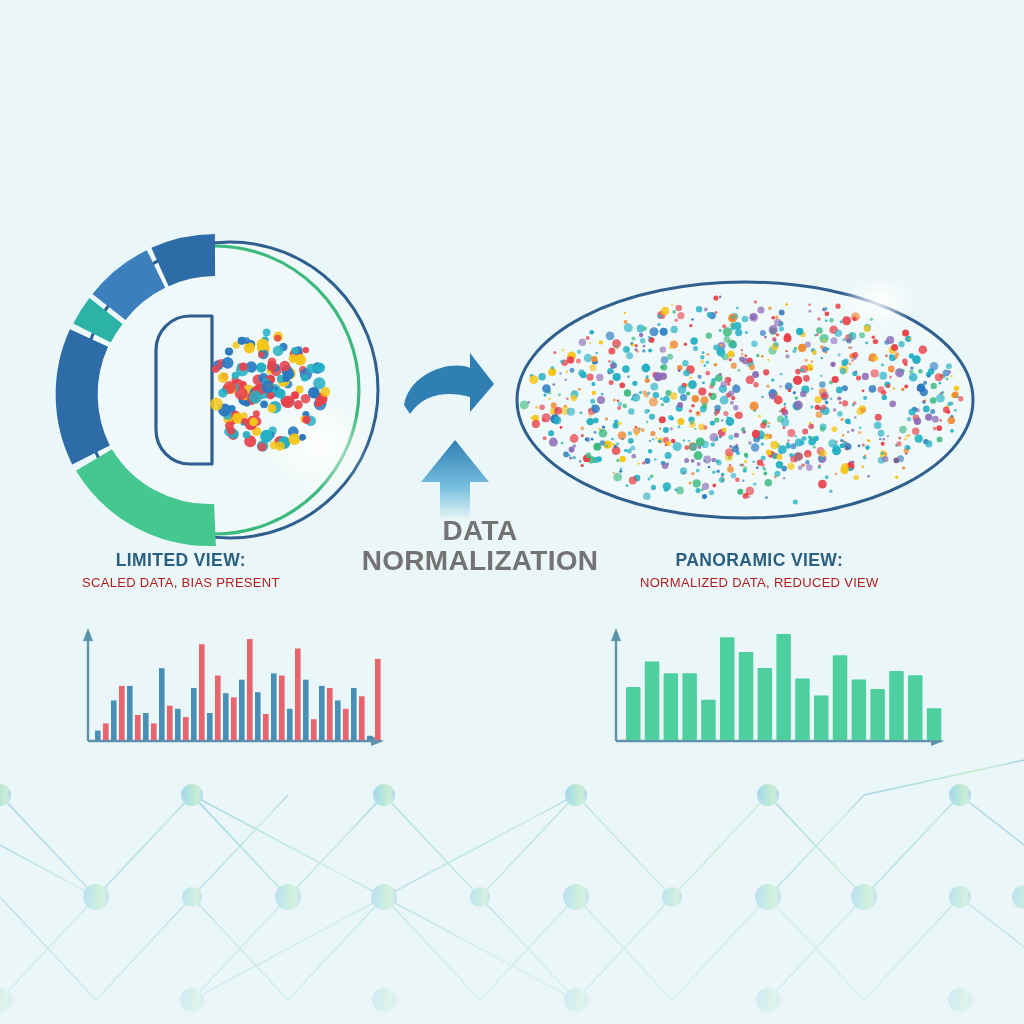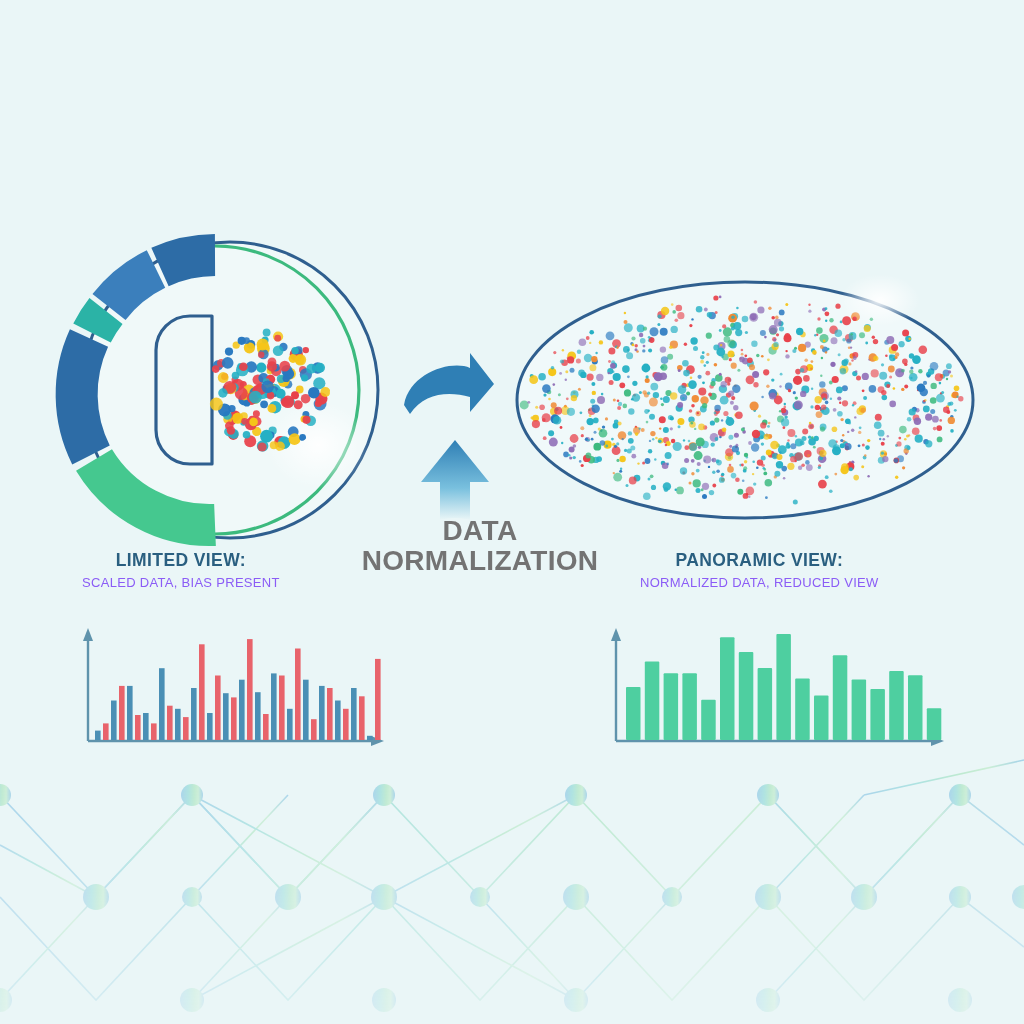--- a/index.html
+++ b/index.html
@@ -16,21 +16,21 @@
   #figures{z-index:2;}
   #labels{z-index:3;}
 
   .label-block{position:absolute;}
   .label-title{
     font-size:17.5px;font-weight:bold;letter-spacing:0.4px;
     color:#2a5f80;white-space:nowrap;line-height:1.25;text-align:center;
   }
   .label-sub{
     font-size:13px;font-weight:normal;letter-spacing:0.3px;
-    color:#8b5cf6;white-space:nowrap;line-height:1.3;margin-top:3px;
+    color:#b91c1c;white-space:nowrap;line-height:1.3;margin-top:3px;
   }
   #left-label{left:82px;top:550px;}
   #right-label{left:640px;top:550px;}
 
   #center-title{
     position:absolute;left:330px;top:516px;width:300px;
     text-align:center;color:#737373;
     font-size:28px;font-weight:bold;line-height:1.08;letter-spacing:0.3px;
   }
   #center-title .l2{display:block;text-align:center;}

